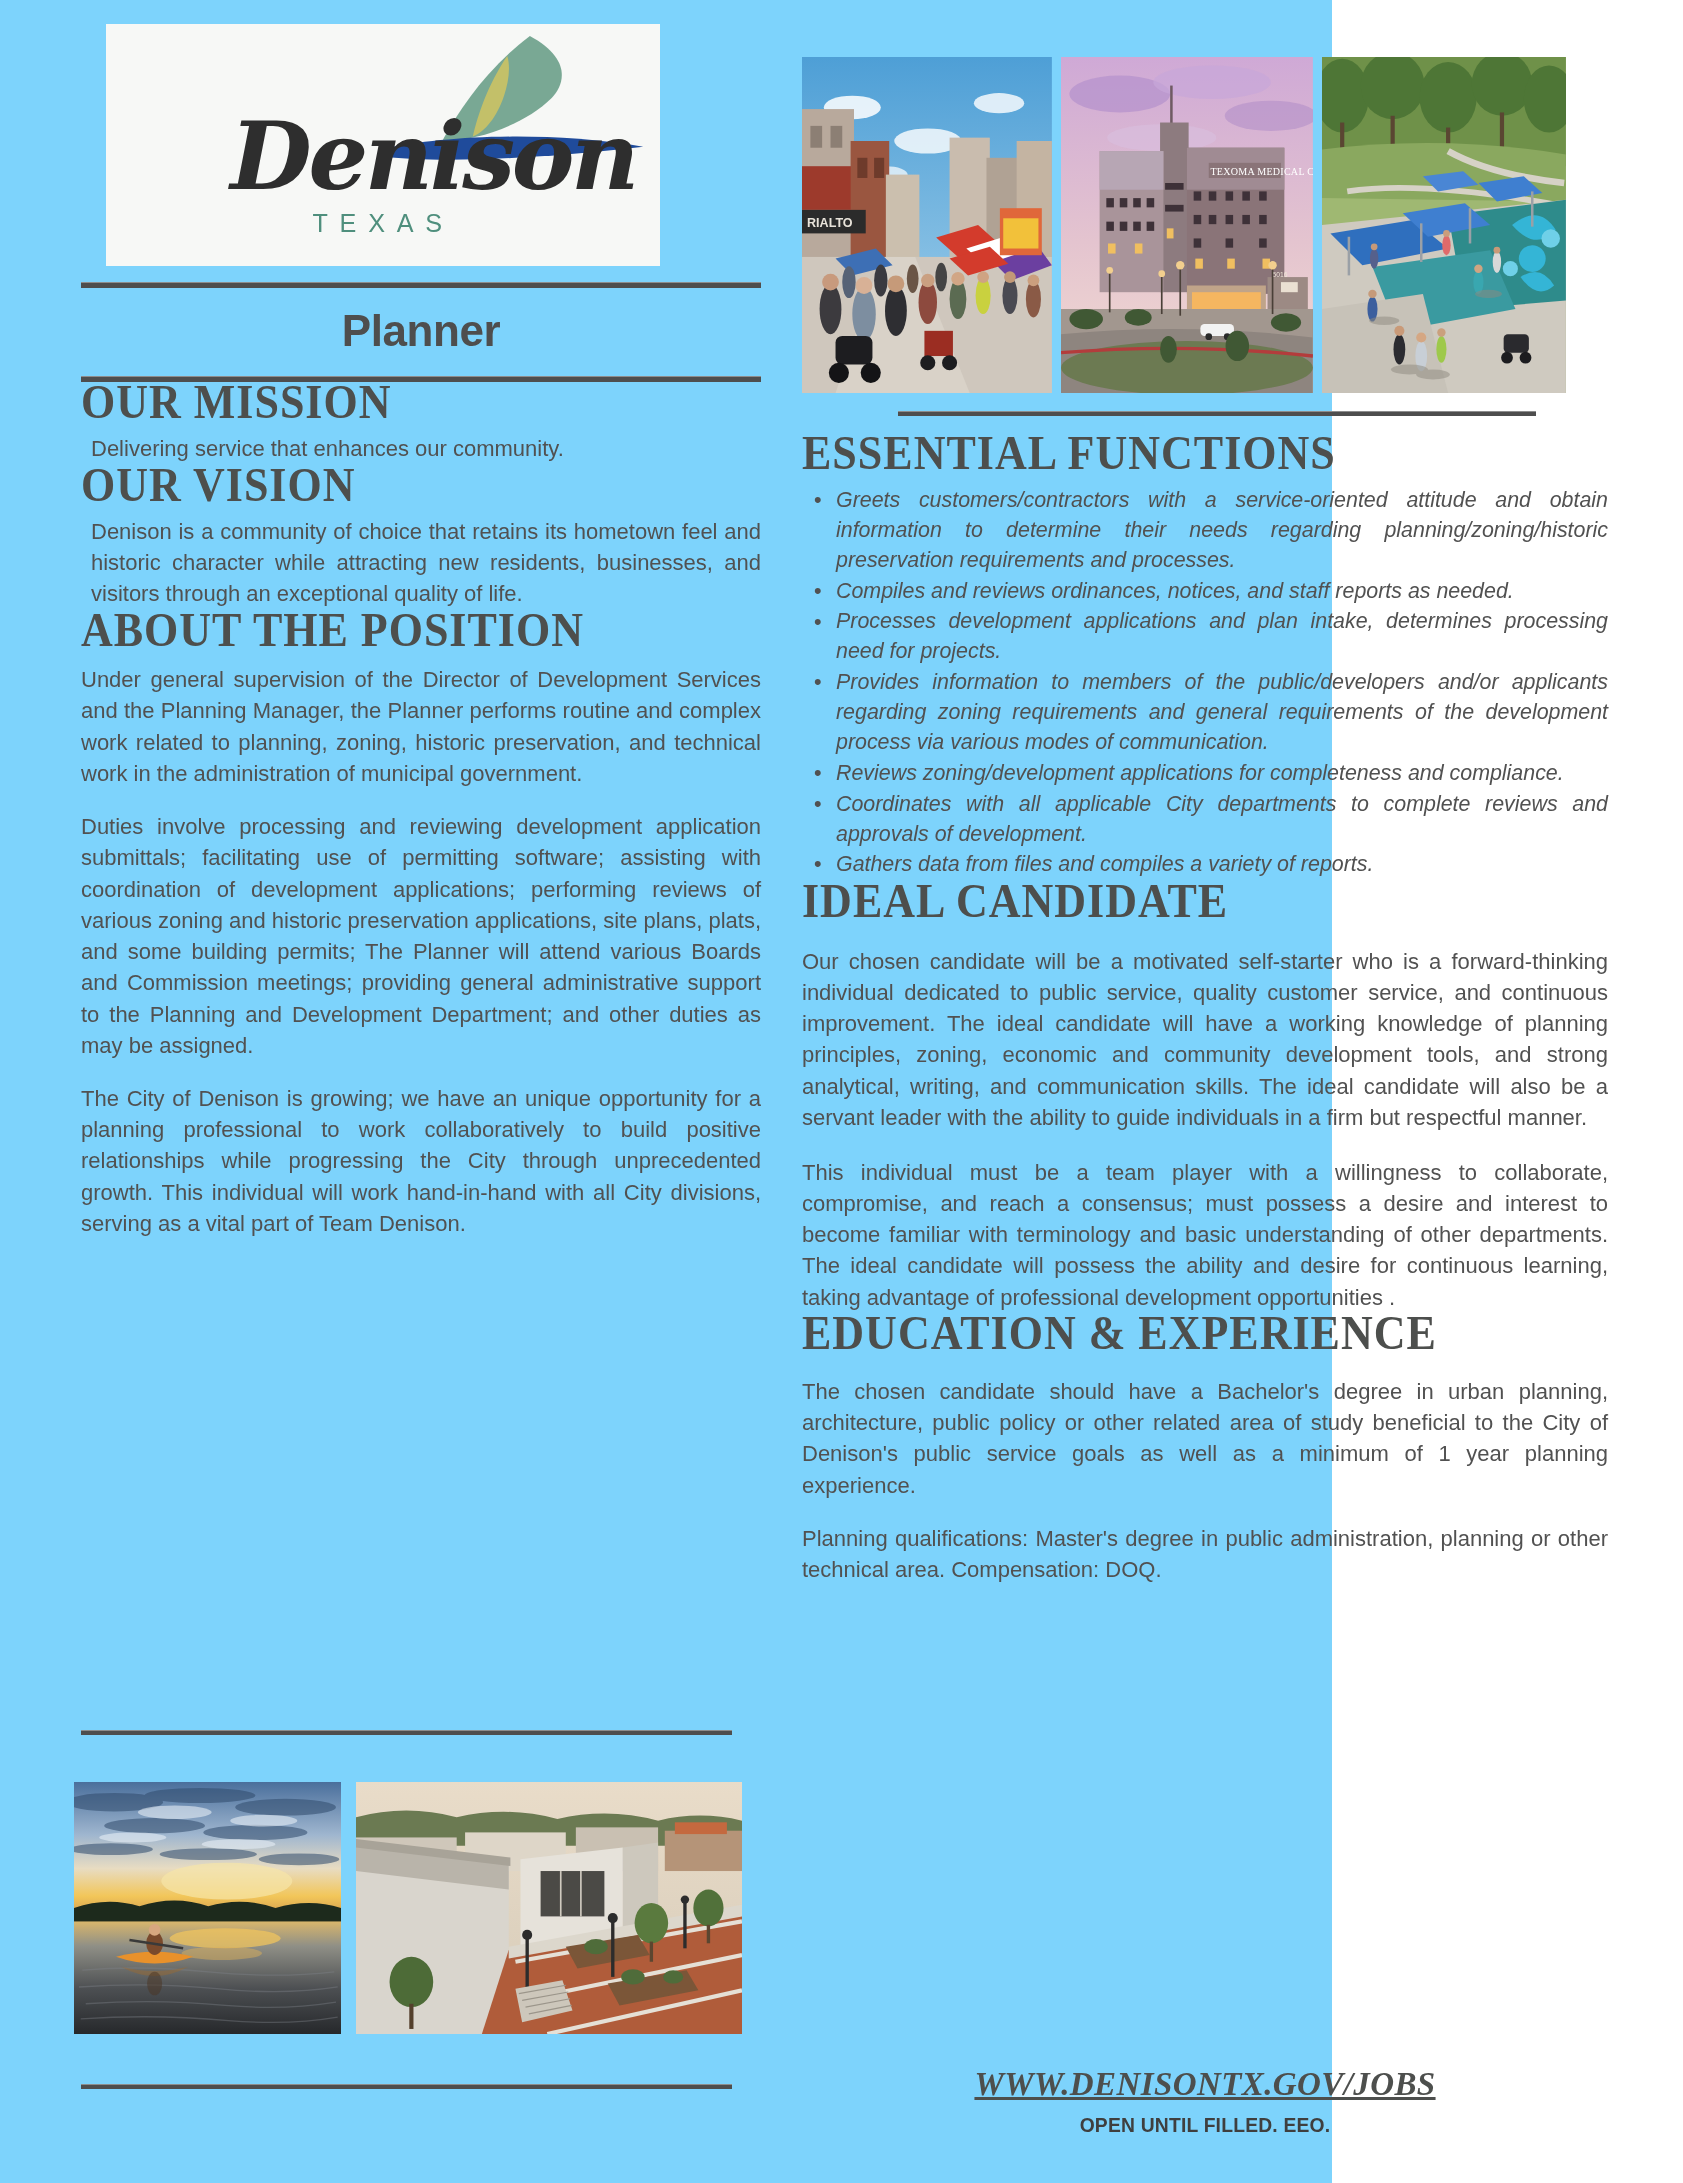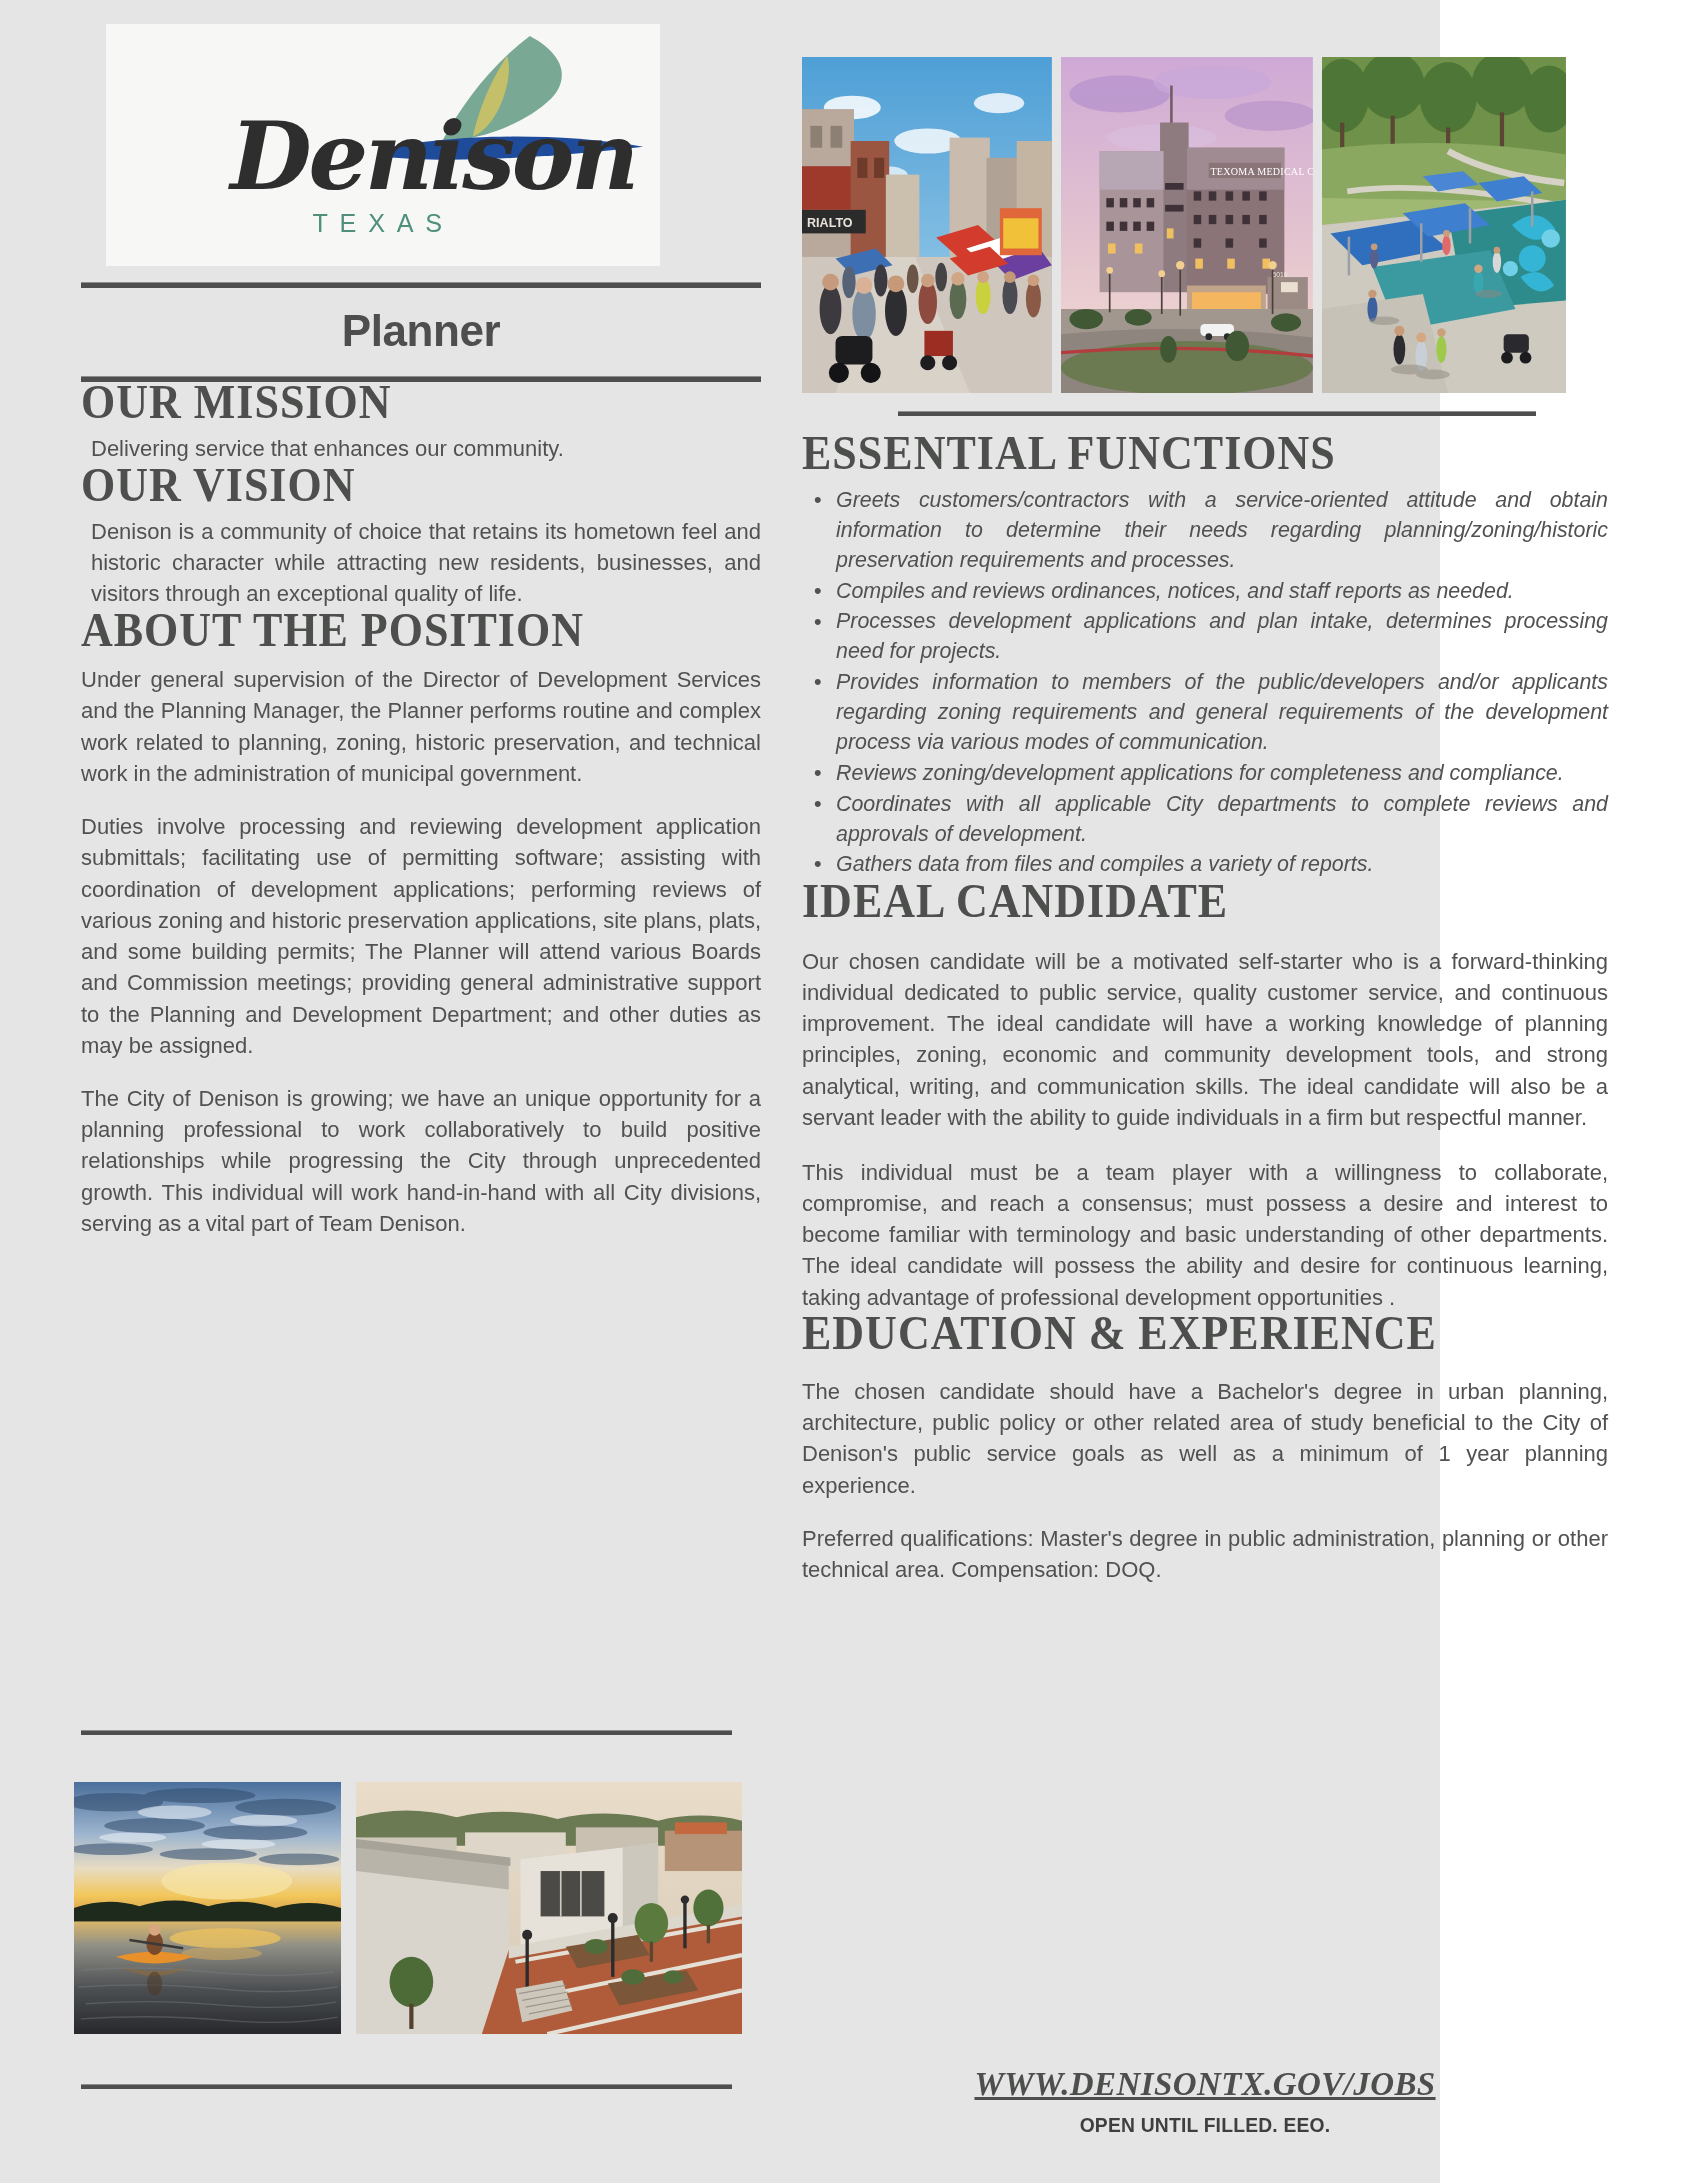--- a/index.html
+++ b/index.html
@@ -12,23 +12,23 @@
 
   body {
     font-family: "Liberation Sans", sans-serif;
     color: #4a4a4a;
     position: relative;
     overflow: hidden;
   }
 
   .page {
     position: relative;
-    width: 1440px;
+    width: 1332px;
     height: 2183px;
-    background: #e5e5e5;
+    background: #7dd3fc;
   }
 
   
   .col-left {
     position: absolute;
     left: 81px;
     top: 0;
     width: 680px;
     height: 2183px;
     text-decoration: underline;
@@ -543,21 +543,21 @@
       <li>Coordinates with all applicable City departments to complete reviews and approvals of development.</li>
       <li>Gathers data from files and compiles a variety of reports.</li>
     </ul>
 
     <h2 class="sec ic-h">IDEAL CANDIDATE</h2>
     <p class="p-body ic-p1">Our chosen candidate will be a motivated self-starter who is a forward-thinking individual dedicated to public service, quality customer service, and continuous improvement. The ideal candidate will have a working knowledge of planning principles, zoning, economic and community development tools, and strong analytical, writing, and communication skills. The ideal candidate will also be a servant leader with the ability to guide individuals in a firm but respectful manner.</p>
     <p class="p-body ic-p2">This individual must be a team player with a willingness to collaborate, compromise, and reach a consensus; must possess a desire and interest to become familiar with terminology and basic understanding of other departments. The ideal candidate will possess the ability and desire for continuous learning, taking advantage of professional development opportunities .</p>
 
     <h2 class="sec ee-h">EDUCATION &amp; EXPERIENCE</h2>
     <p class="p-body ee-p1">The chosen candidate should have a Bachelor's degree in urban planning, architecture, public policy or other related area of study beneficial to the City of Denison's public service goals as well as a minimum of 1 year planning experience.</p>
-    <p class="p-body ee-p2">Preferred qualifications: Master's degree in public administration, planning or other technical area. Compensation: DOQ.</p>
+    <p class="p-body ee-p2">Planning qualifications: Master's degree in public administration, planning or other technical area. Compensation: DOQ.</p>
   </div>
 
   <div class="footer">
     <a class="footer-url" href="#">WWW.DENISONTX.GOV/JOBS</a>
     <div class="footer-note">OPEN UNTIL FILLED. EEO.</div>
   </div>
 
   <div class="rule-left-bottom1"></div>
 
   <div class="photos-bottom">

